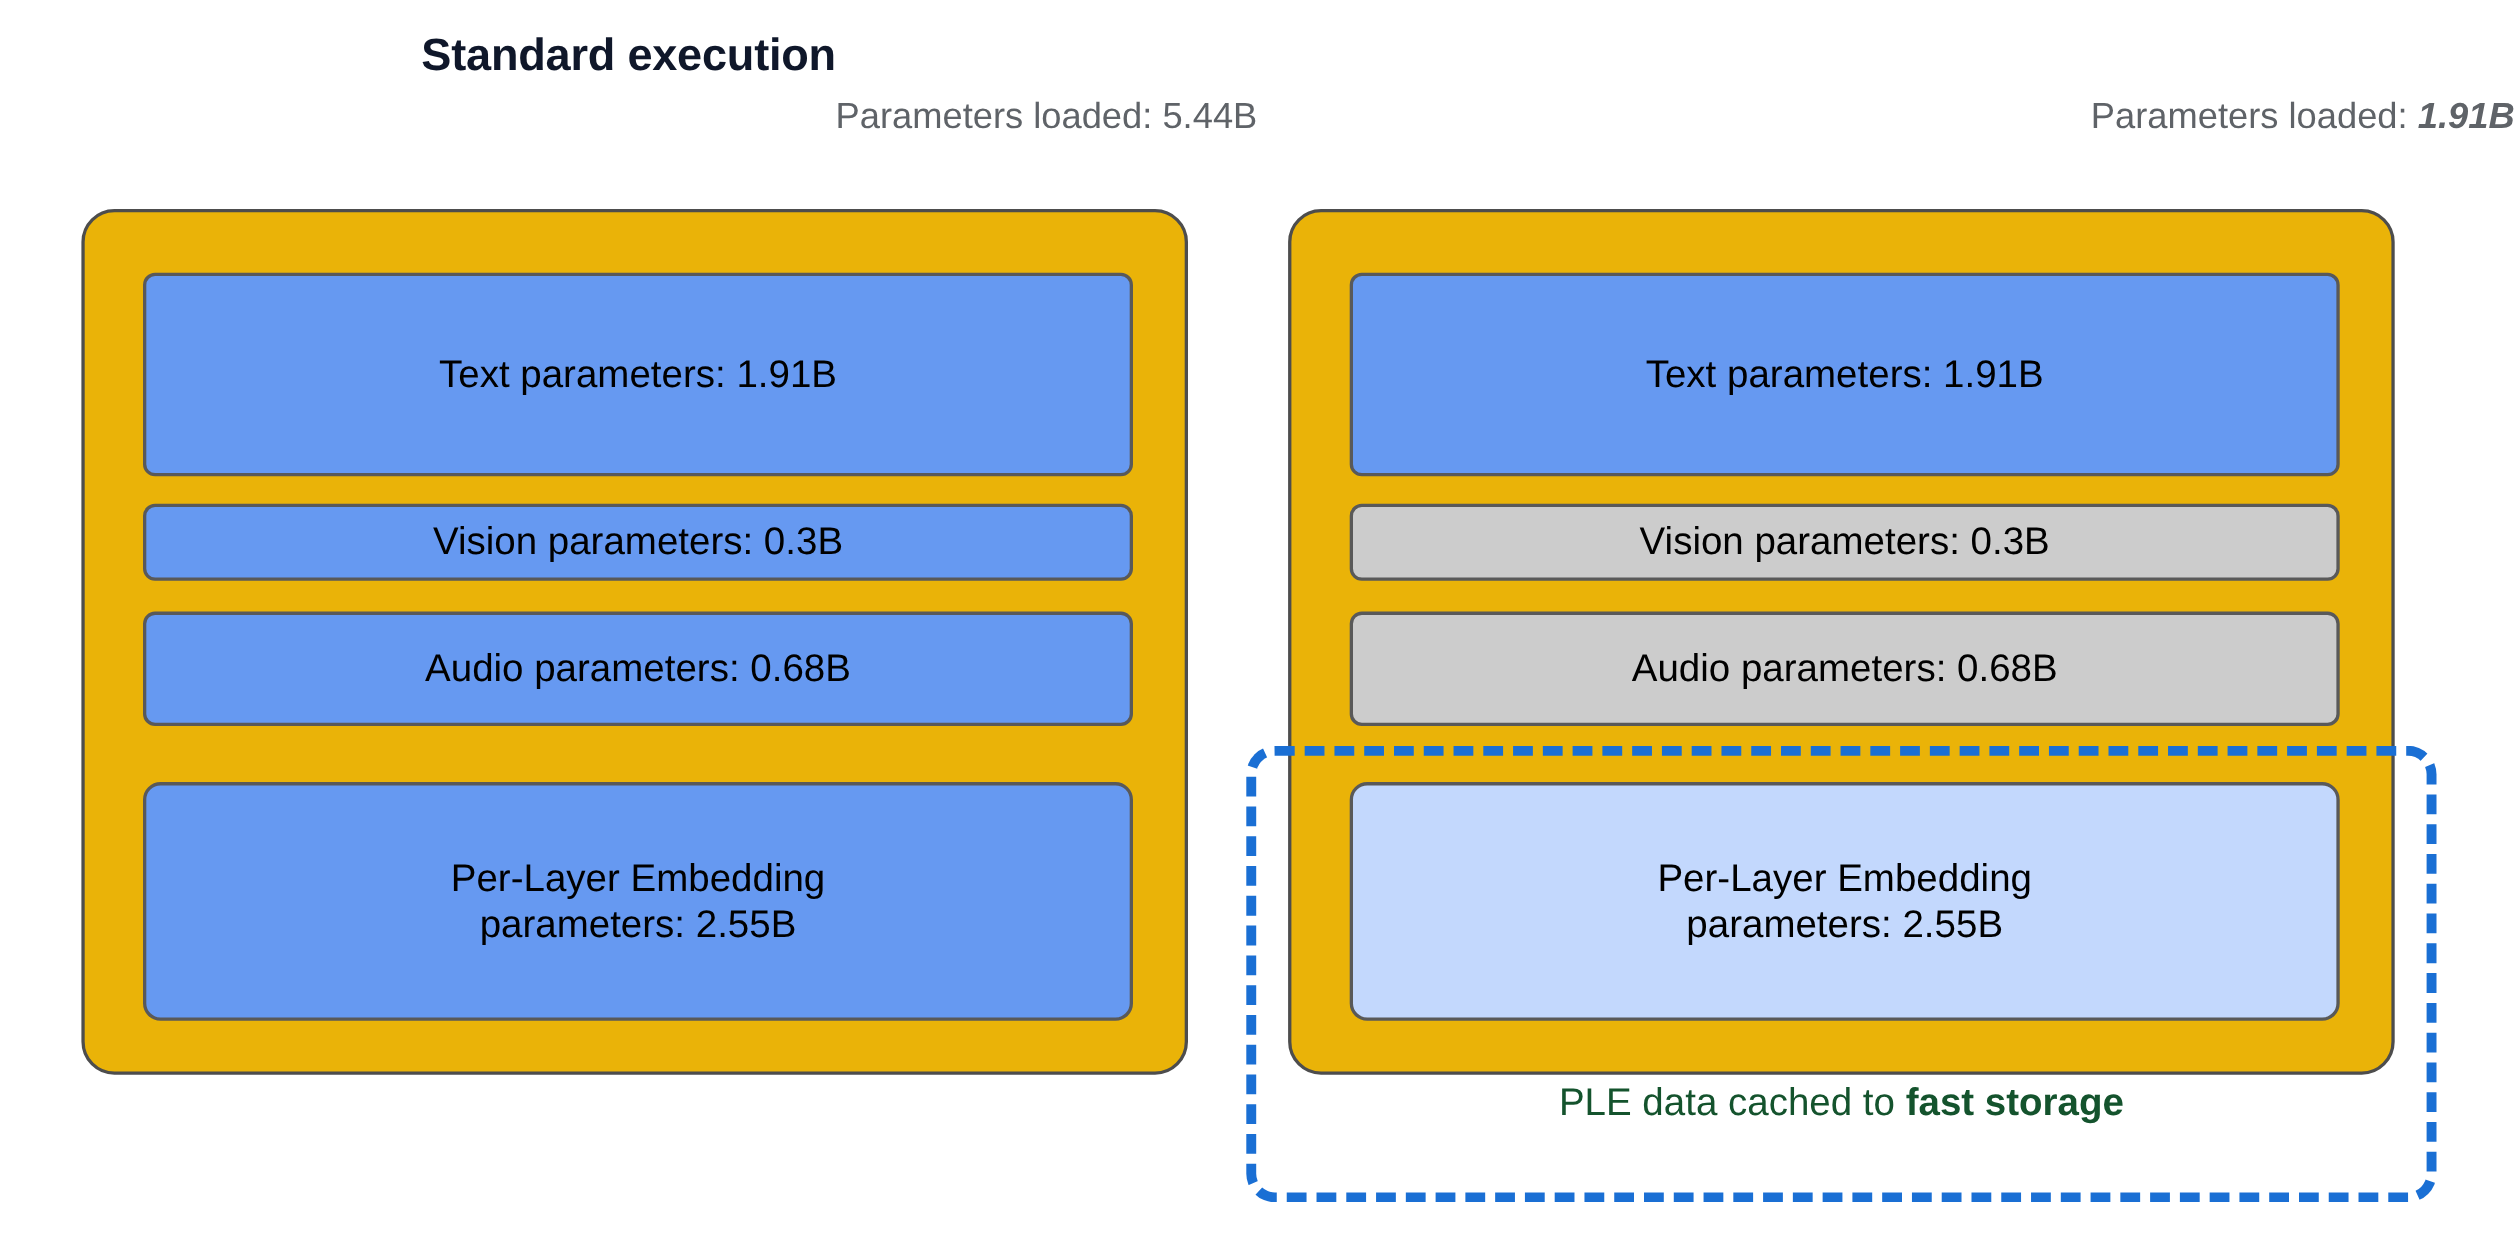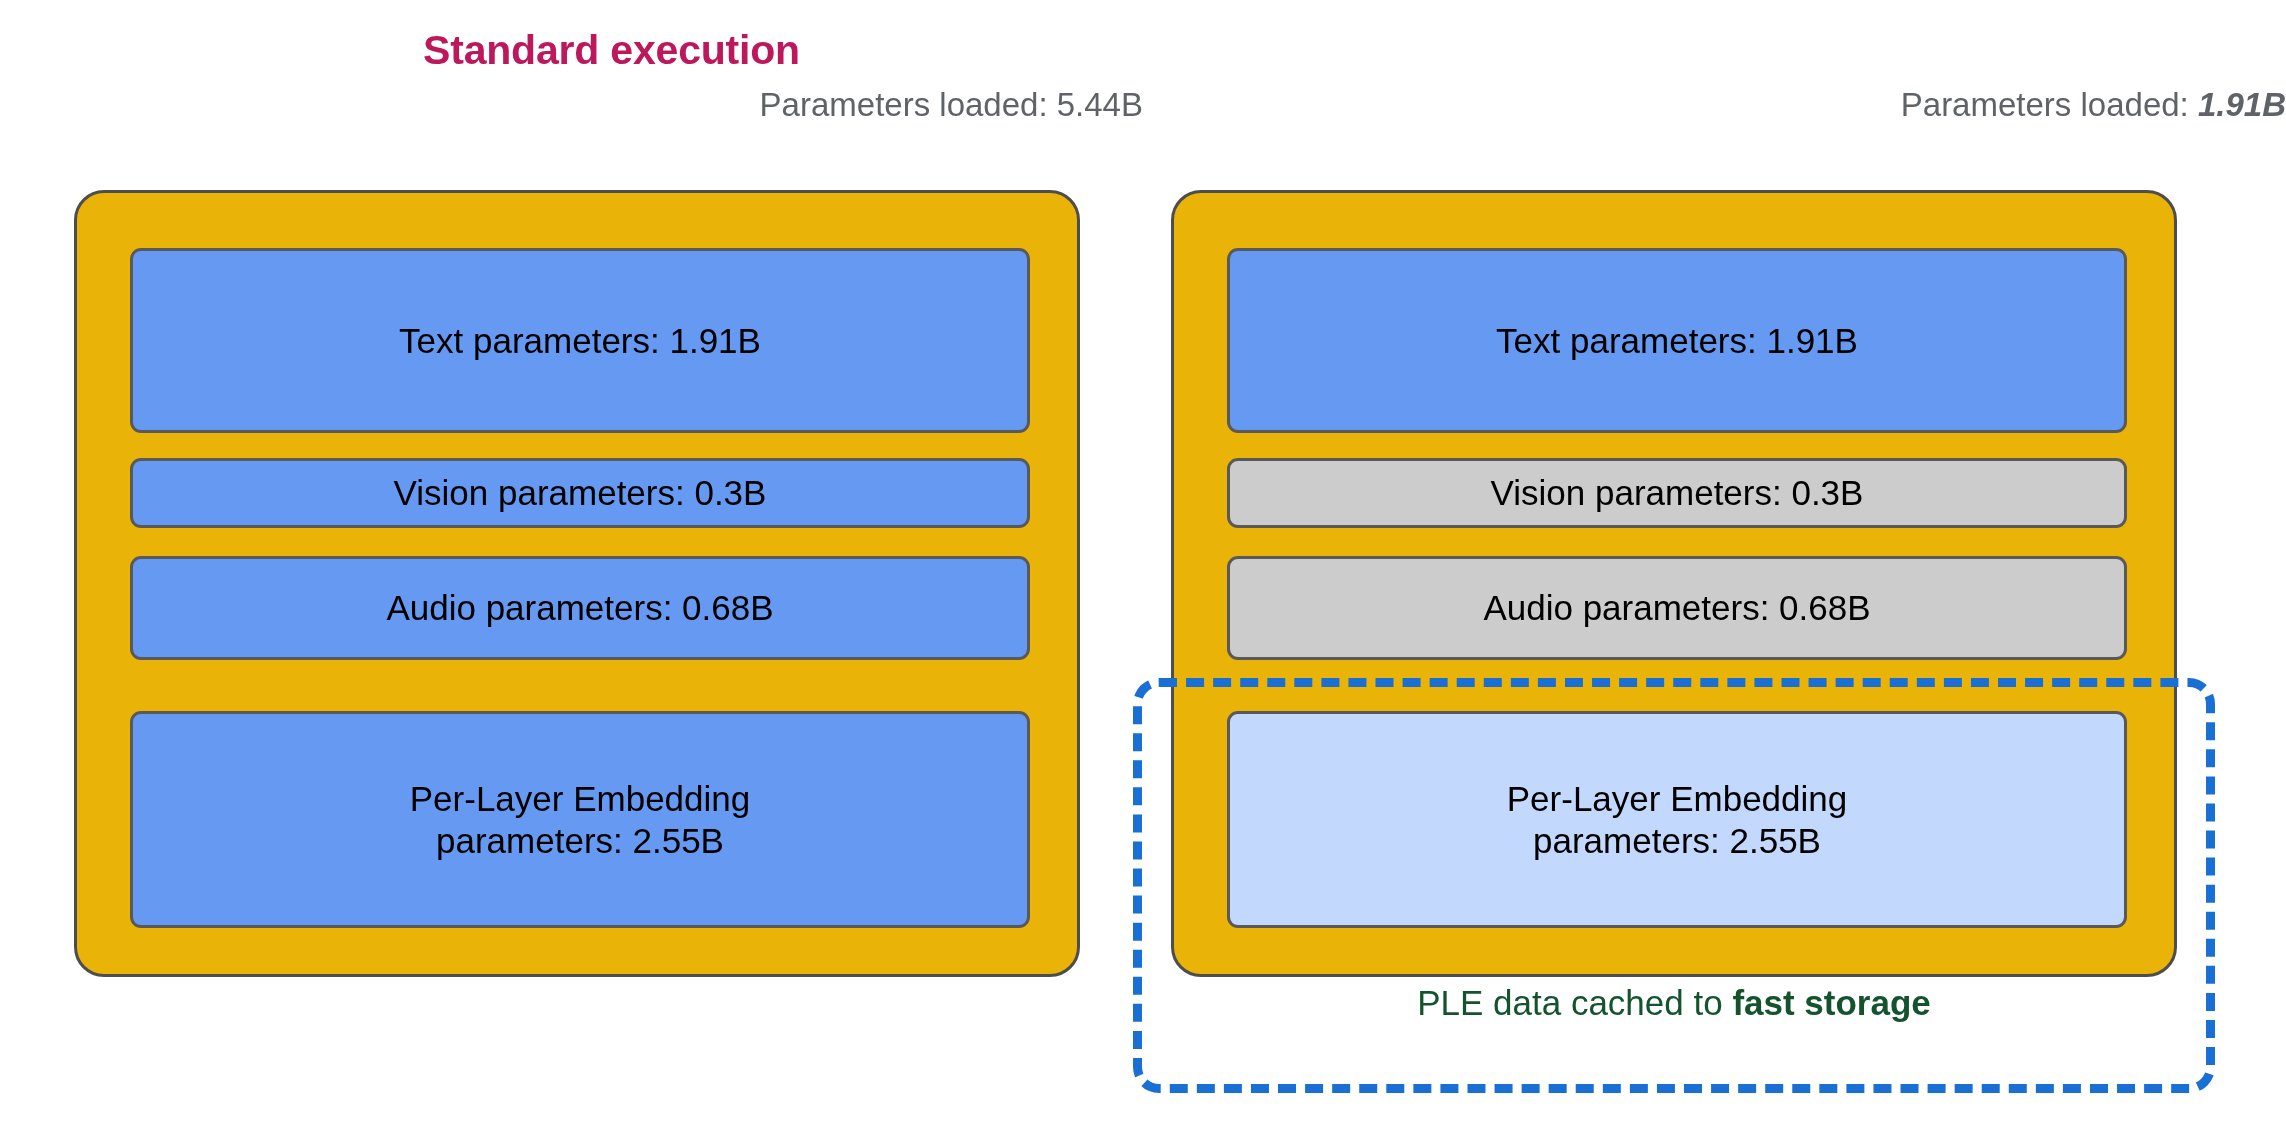--- a/index.html
+++ b/index.html
@@ -25,26 +25,25 @@
   }
   .panel-left  { left: 0; }
   .panel-right { left: 1143px; }
 
   
   .heading {
     position: absolute;
     left: 0;
     width: 100%;
     text-align: center;
-    color: #be185d;
+    color: #0f172a;
     font-weight: bold;
     font-size: 41px;
     letter-spacing: -0.2px;
     line-height: 1;
-    margin-left: 40px;
   }
   .panel-left  .heading { top: 30px; }
   .panel-right .heading { top: 30px; }
 
   .subheading {
     position: absolute;
     left: 0;
     width: 100%;
     text-align: right;
     color: #5f6368;
@@ -97,21 +96,21 @@
   .param-box.fill-gray  { background: #cccccc; }
   .param-box.fill-lightblue { background: #c3d8fd; }
 
   .box-text { display: block; }
   .box-text .line2 { display: block; }
 
   
   .slot-text   { top: 55px;  height: 185px; }   
   .slot-vision { top: 265px; height: 70px;  }   
   .slot-audio  { top: 363px; height: 104px; }   
-  .slot-ple    { top: 518px; height: 217px; }   
+  .slot-ple    { top: 518px; height: 217px; border-radius: 16px; }   
 
   
   .cache-region {
     position: absolute;
     left: -10px;           
     top: 678px;
     width: 1082px;         
     height: 415px;         
     box-sizing: border-box;
     border: 9px dashed #1a6fd4;

